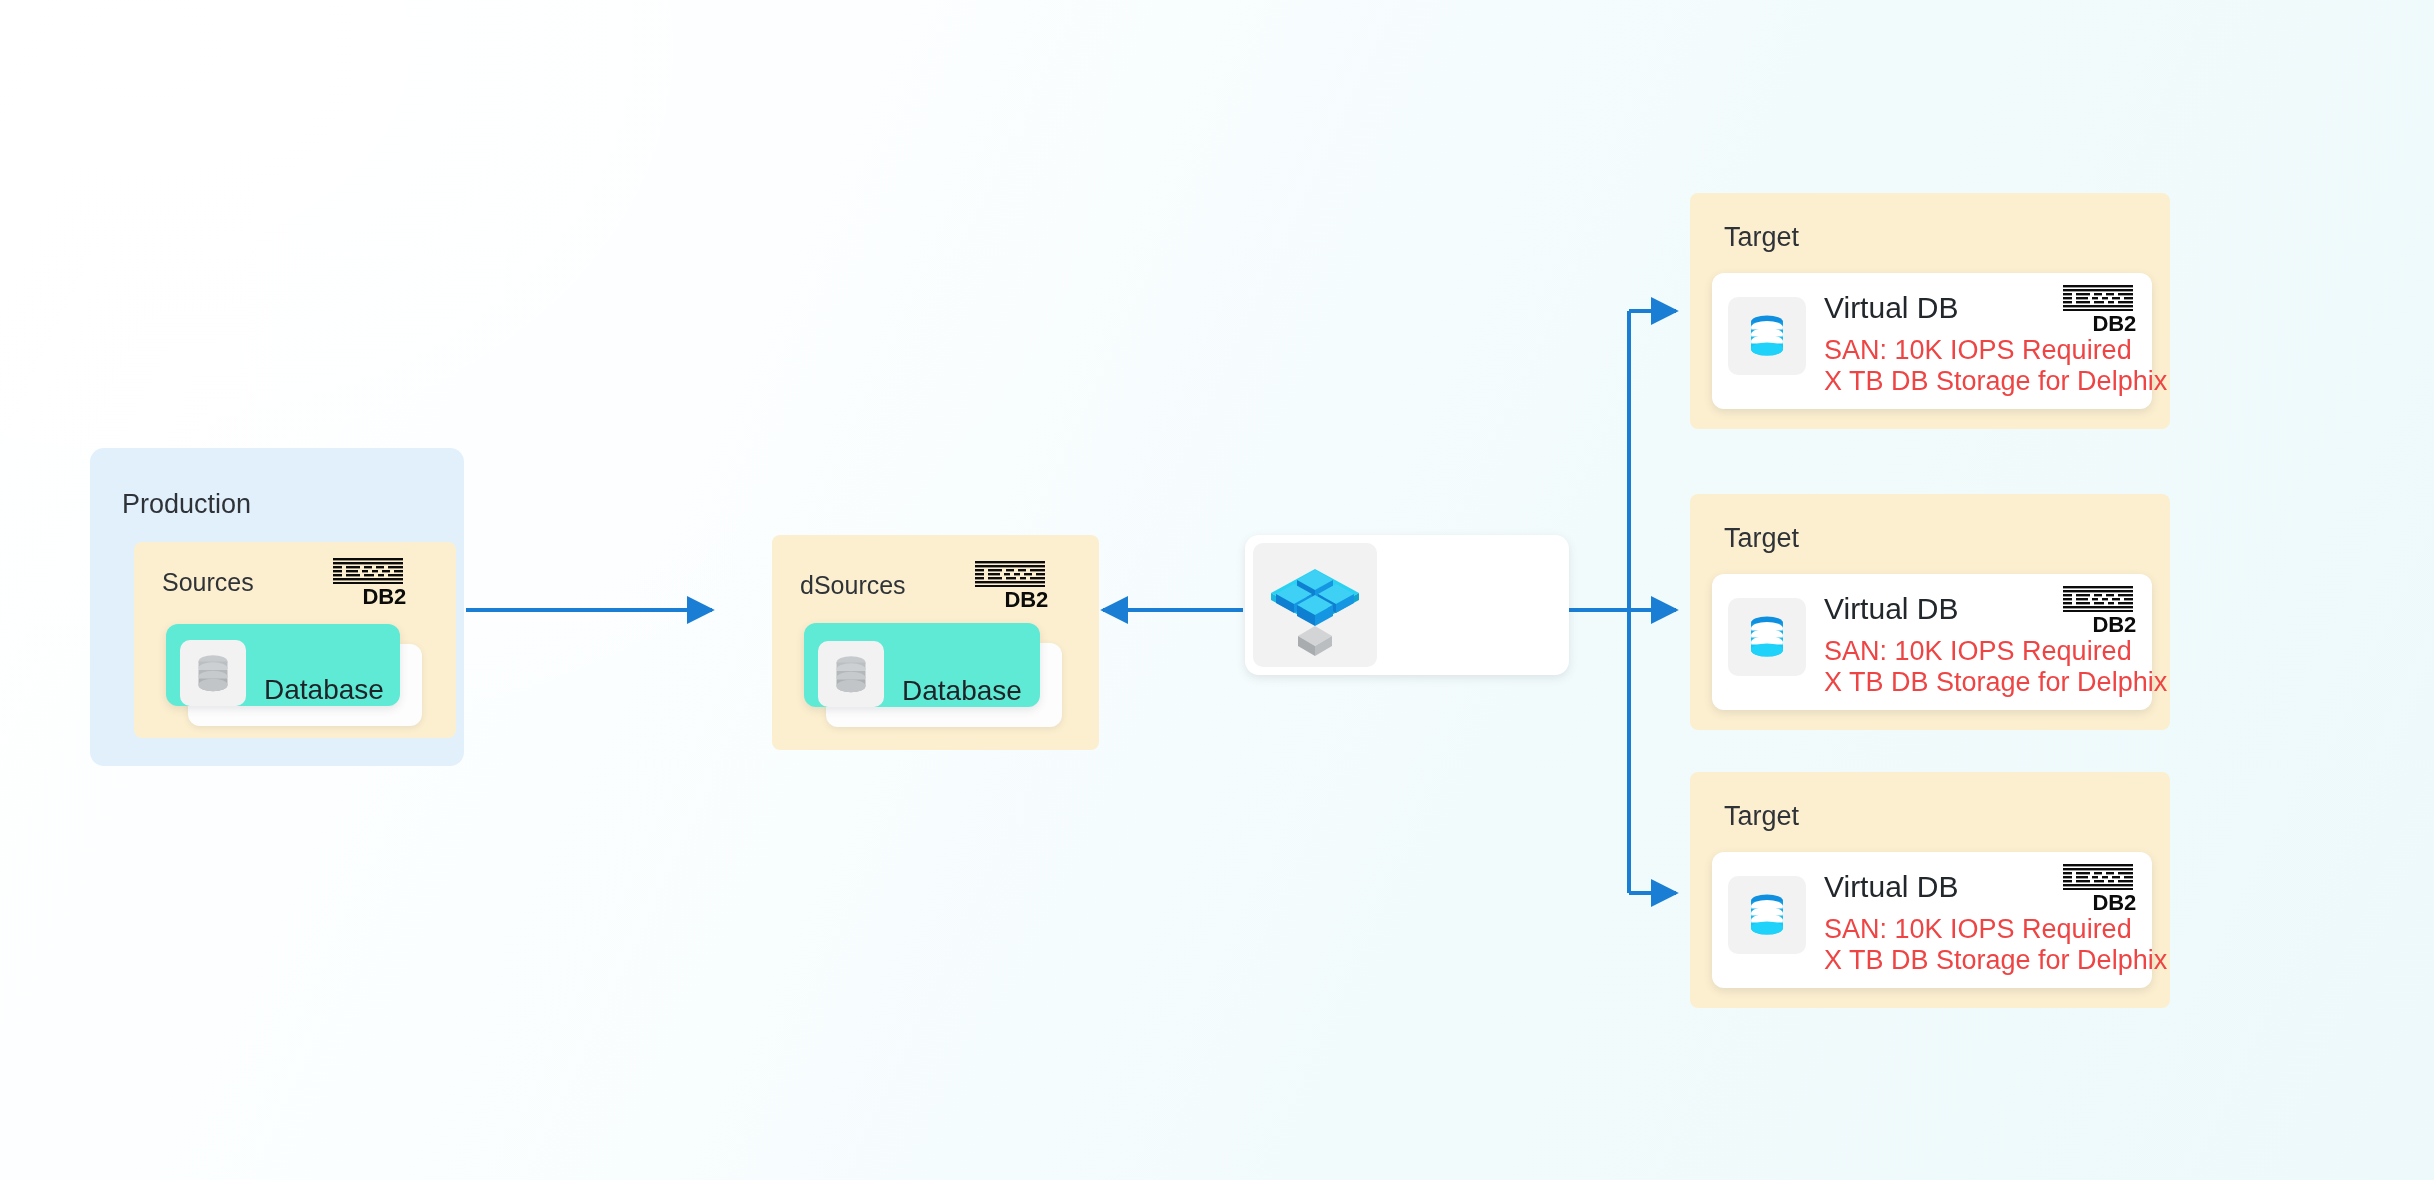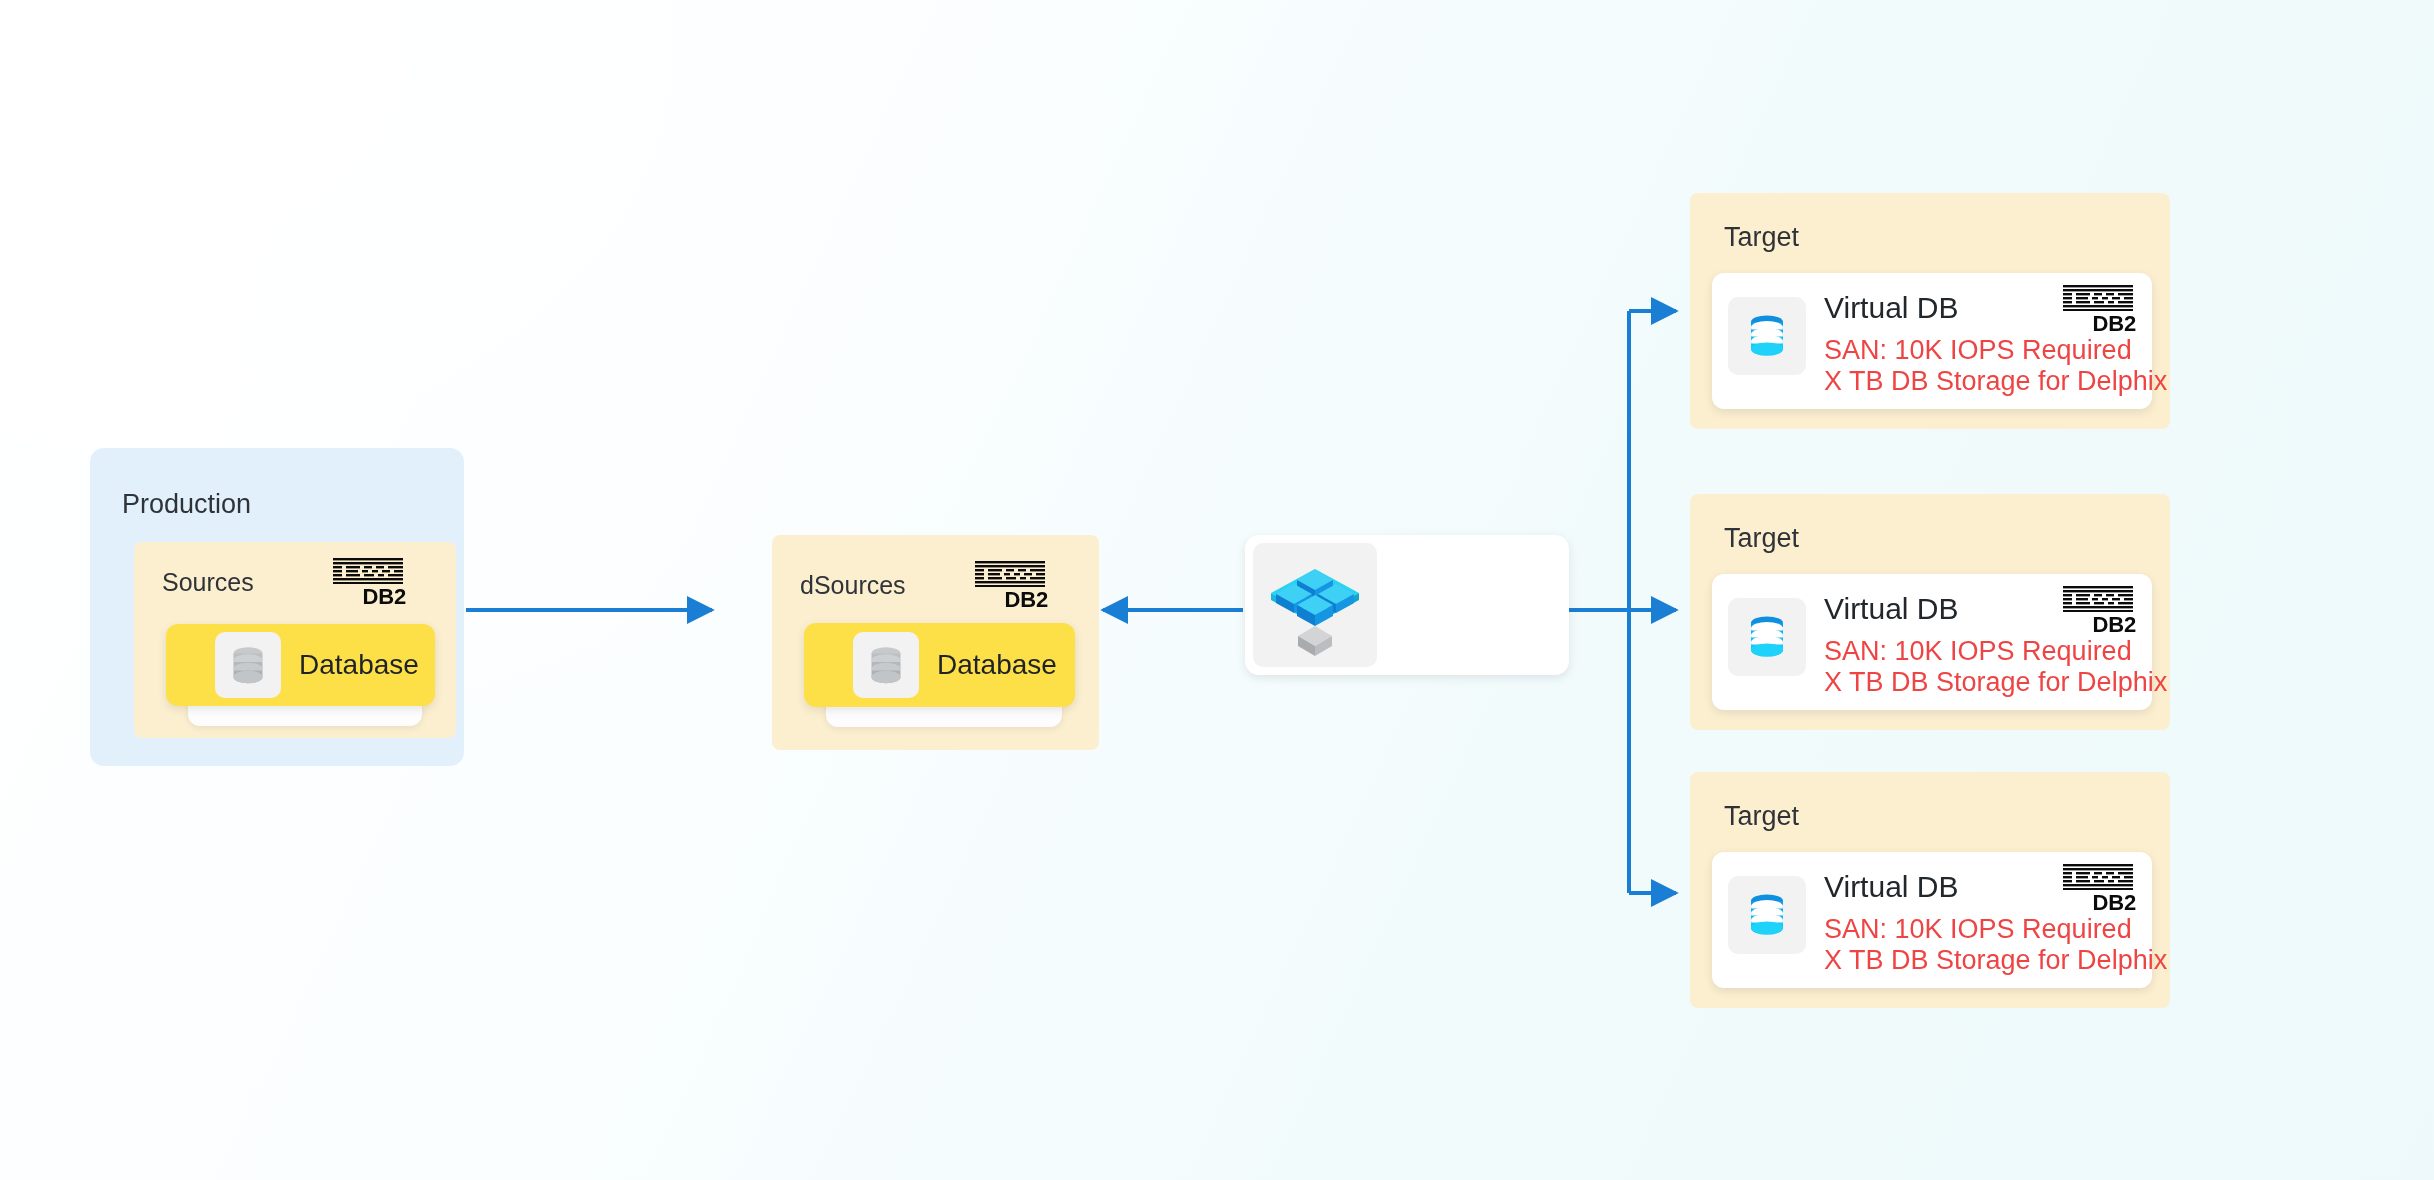--- a/index.html
+++ b/index.html
@@ -94,26 +94,25 @@
     background: #fdfdfd;
     border-radius: 12px;
     box-shadow: 0 2px 6px rgba(60,70,85,0.10);
   }
   .card-front {
     position: absolute;
     left: 0;
     top: 0;
     width: 100%;
     height: 100%;
-    background: #fde047;
+    background: #5eead4;
     border-radius: 12px;
     box-shadow: 0 3px 9px rgba(60,70,85,0.13);
     display: flex;
-    align-items: center;
-    padding-left: 35px;
+    align-items: flex-end;
   }
   .icon-tile {
     width: 66px;
     height: 66px;
     margin-left: 14px;
     background: #f2f2f3;
     border-radius: 10px;
     flex: none;
     display: flex;
     align-items: center;

